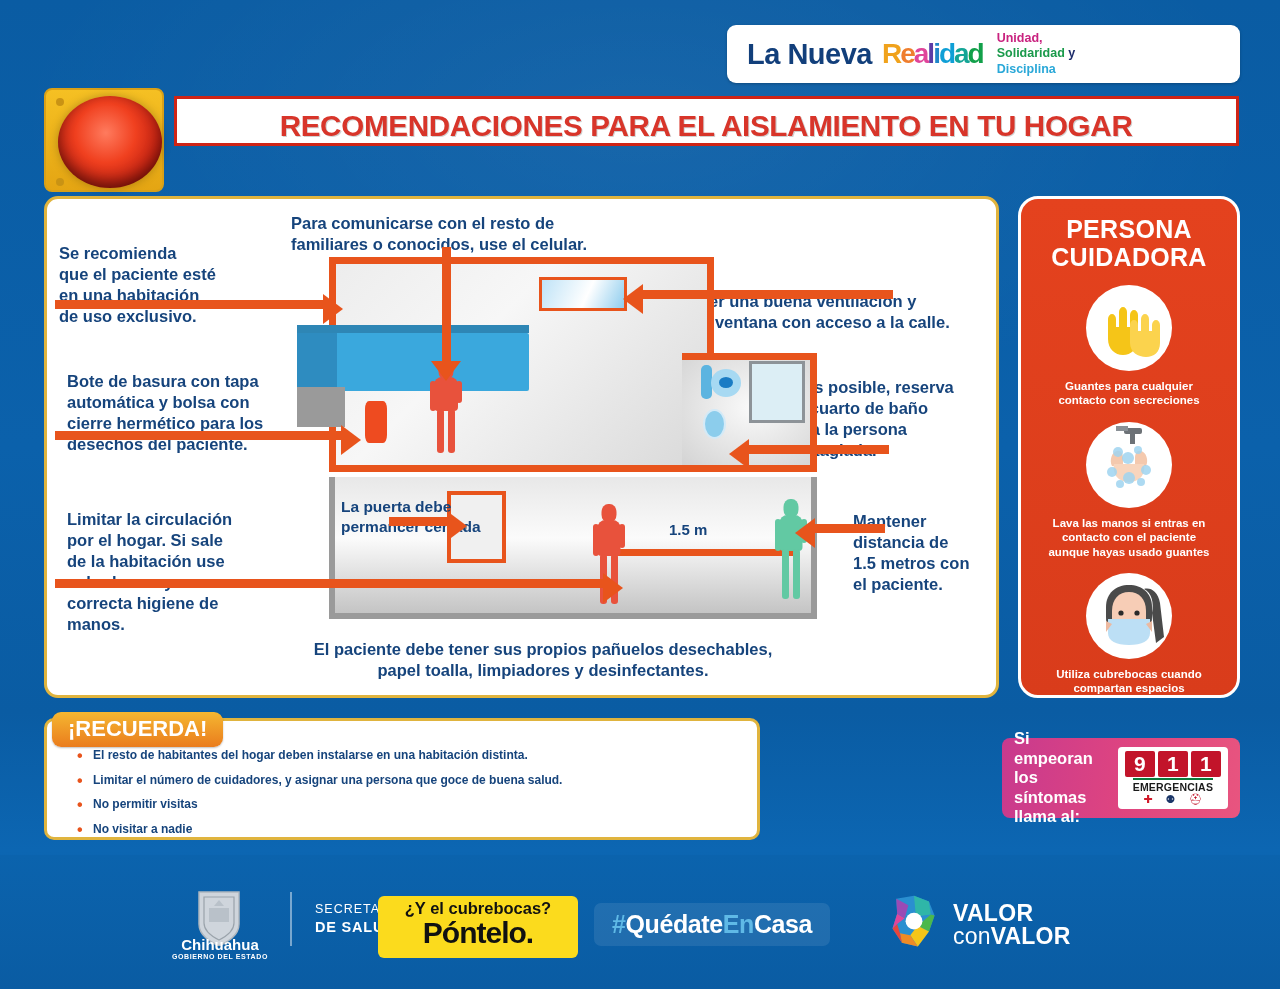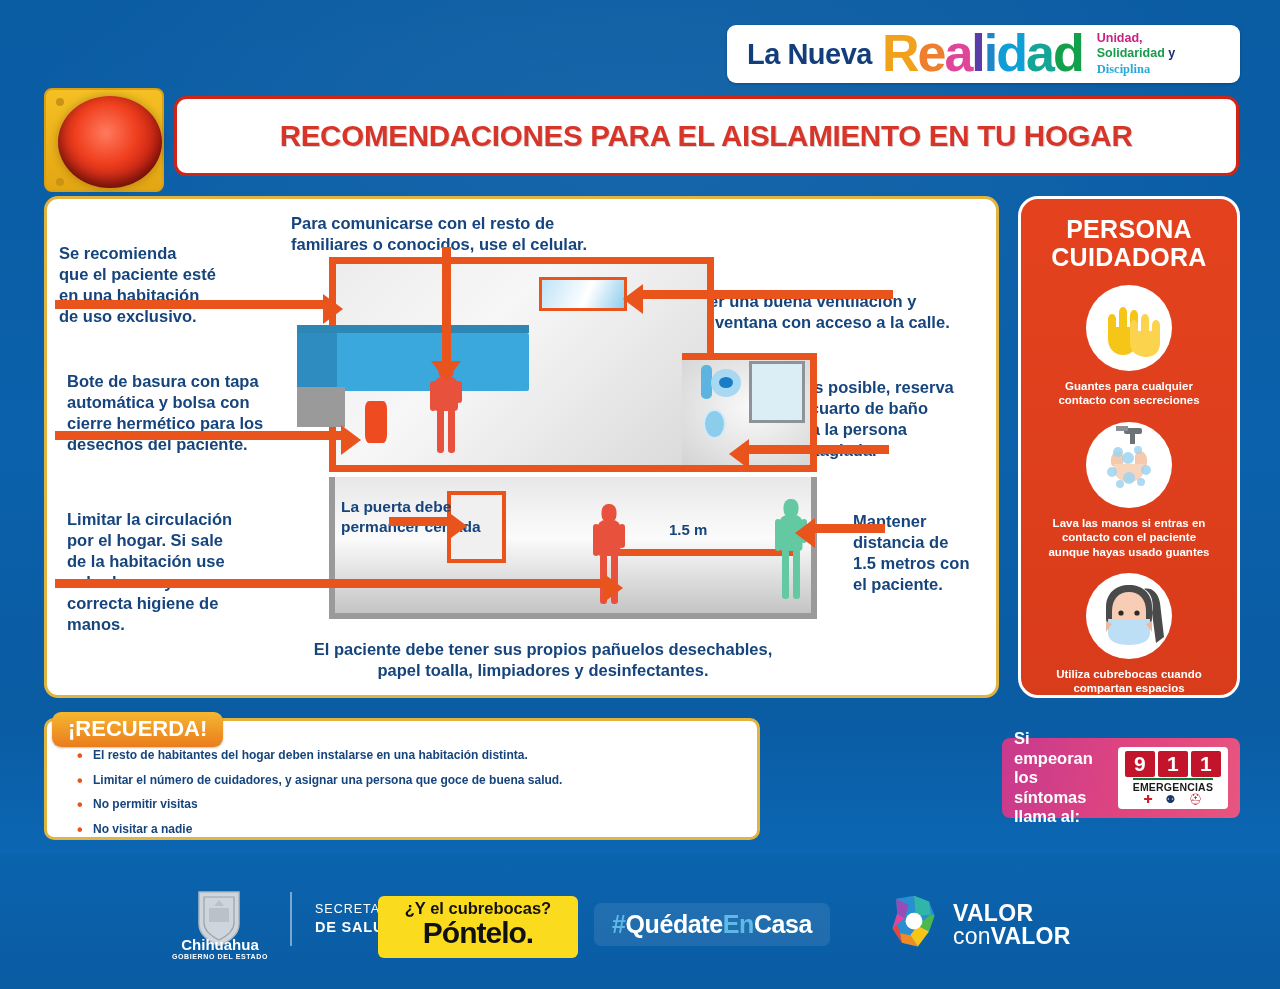--- a/index.html
+++ b/index.html
@@ -16,31 +16,31 @@
       linear-gradient(180deg,#0a5ca3 0%,#0b61ab 45%,#0a5ca3 72%, #0c66b2 86%, #0a5ba3 100%);
   }
   
   .nueva-logo{
     position:absolute; left:727px; top:25px; width:513px; height:58px;
     background:#fff; border-radius:9px;
     display:flex; align-items:center; padding:0 14px 0 20px; gap:10px;
     box-shadow:0 1px 3px rgba(0,0,0,.25);
   }
   .lanueva{ font-weight:bold; font-size:29px; color:#123f7b; letter-spacing:-.5px; white-space:nowrap;}
-  .realidad{ font-weight:bold; font-size:52px; letter-spacing:-2px; line-height:.95; white-space:nowrap;}
+  .realidad{ font-weight:bold; font-size:28px; letter-spacing:-2px; line-height:.95; white-space:nowrap;}
   .realidad span{display:inline-block;}
   .tag3{ font-size:12.5px; font-weight:bold; line-height:1.22; margin-left:4px; white-space:nowrap;}
-  .t-unidad{color:#c9227f;} .t-soli{color:#1a9a4b;} .t-disc{color:#2aa8d8;font-family:Liberation Serif, serif;} .t-y{color:#1f2d6b;}
+  .t-unidad{color:#c9227f;} .t-soli{color:#1a9a4b;} .t-disc{color:#2aa8d8;} .t-y{color:#1f2d6b;}
 
   
   .hdr-wrap{ position:absolute; left:44px; top:88px; width:1195px; height:80px;}
   .hdr-bar{
-    position:absolute; left:130px; top:8px; right:0; height:80px;
-    background:#fff; border:3px solid #cf2416; border-radius:12px;
-    display:flex; align-items:center; justify-content:center;
+    position:absolute; left:130px; top:8px; right:0; height:50px;
+    background:#fff; border:3px solid #cf2416; border-radius:0;
+    display:flex; align-items:flex-end; justify-content:center;
   }
   .hdr-title{
     font-size:29px; font-weight:bold; color:#d8352a; letter-spacing:-.3px;
     text-shadow:1px 1px 0 rgba(0,0,0,.18);
     transform:scaleX(1.02);
   }
   .light{
     position:absolute; left:0; top:0; width:120px; height:104px;
     background:linear-gradient(180deg,#f5c023,#e4a513);
     border:2px solid #d9a017; border-radius:8px;

